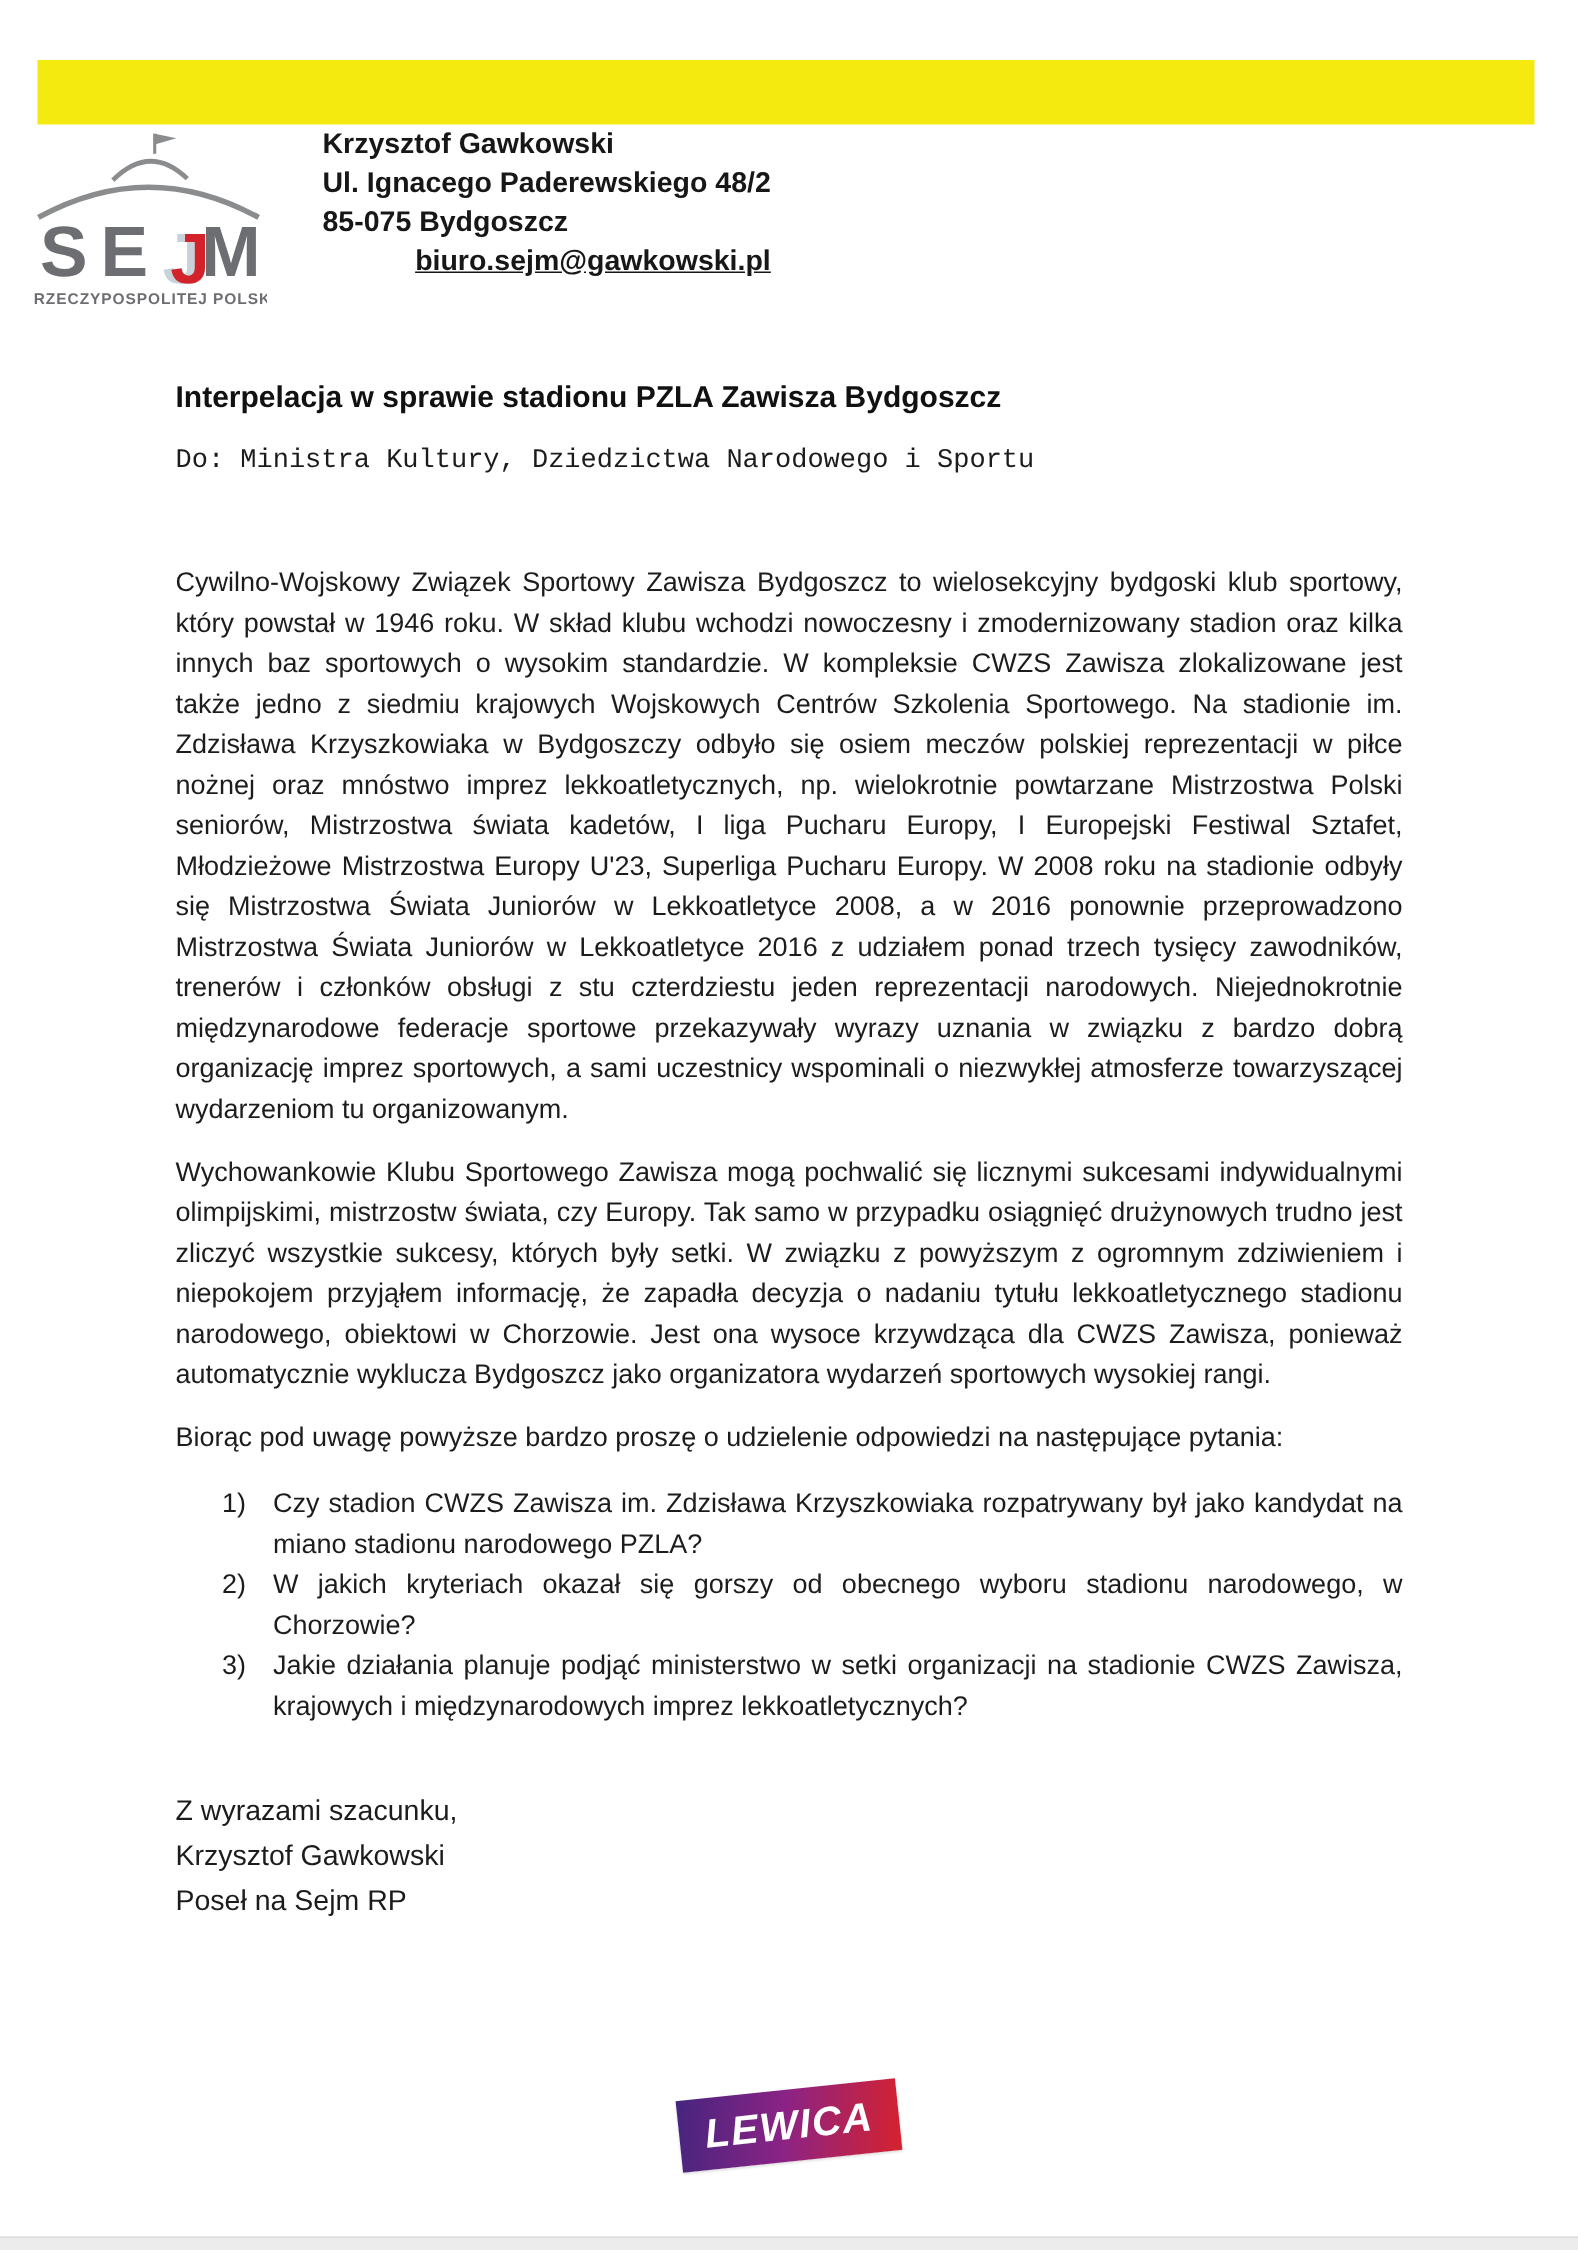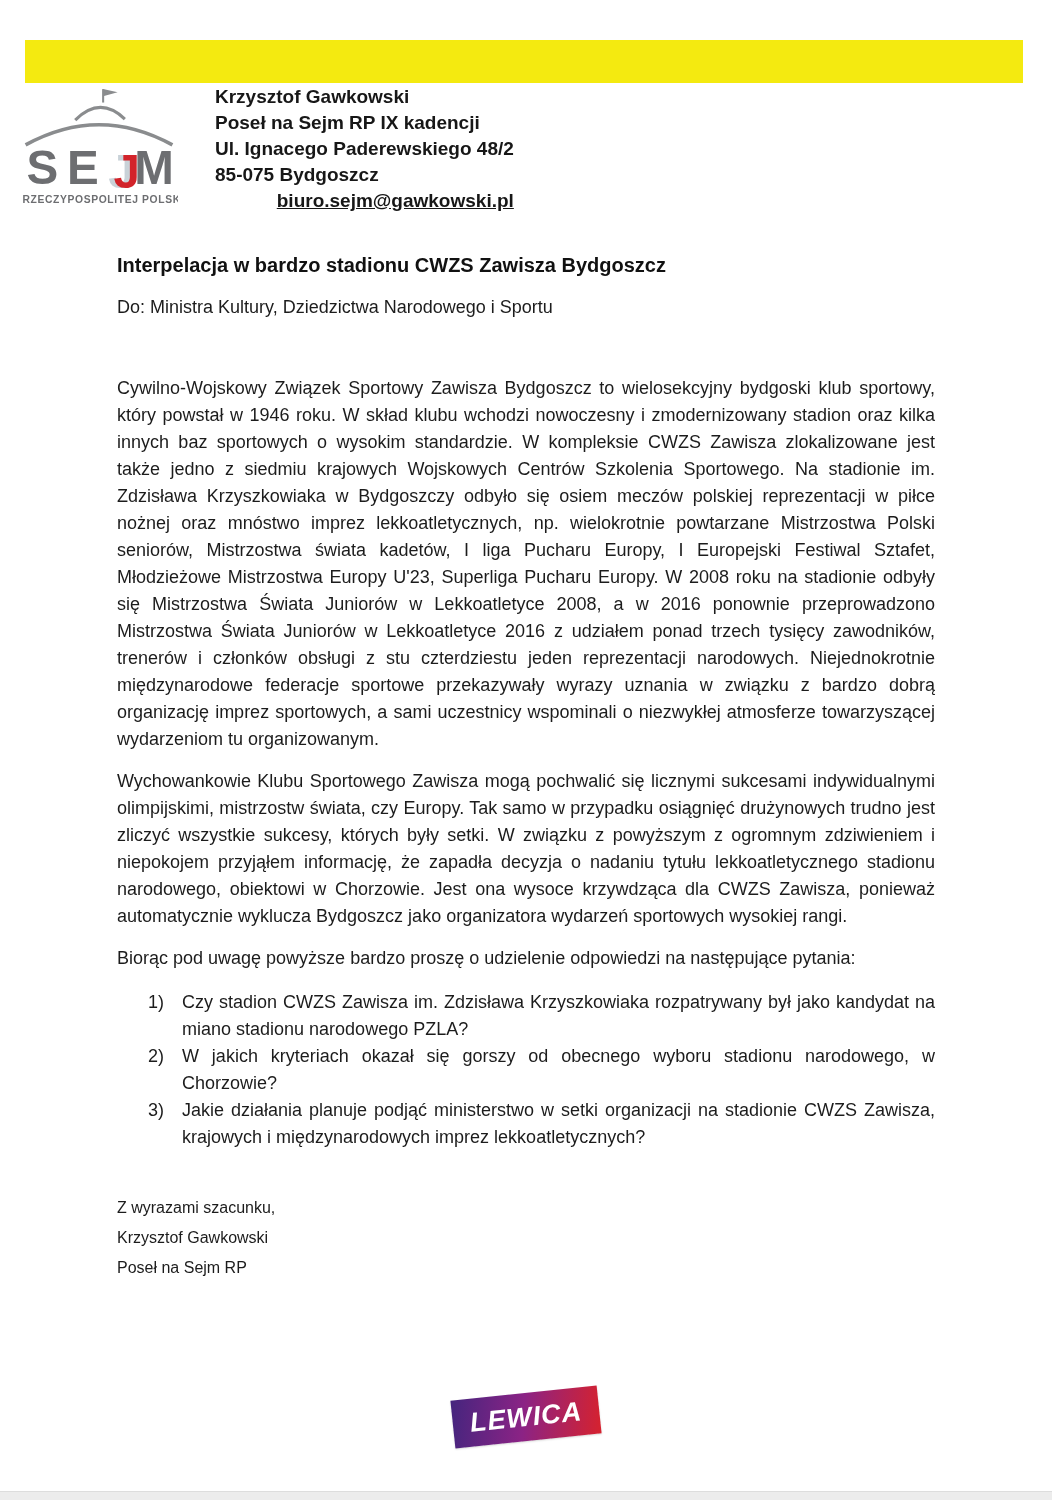--- a/index.html
+++ b/index.html
@@ -16,29 +16,29 @@
   .sender {
     position:absolute; left:215px; top:84px;
     font-size:19px; font-weight:bold; line-height:26px; color:#171717;
   }
   .sender .email { text-decoration:underline;text-align:right; }
   .letter-body {
     position:absolute; left:117px; top:252px; width:818px;
     font-size:18px; line-height:27px;
   }
   .letter-title { font-size:20px; font-weight:bold; margin:0 0 15px 0; color:#111; }
-  .addressee { margin:0 0 54px 0; }
+  .addressee { margin:0 0 54px 0;font-family:Liberation Mono, monospace; }
   .salutation { margin:0 0 16px 0; }
   .para { text-align:justify; margin:0 0 15px 0; }
   .request { margin:0 0 17px 0; }
   .qlist { margin:0 0 0 31px; padding:0; }
   .qitem { display:flex; }
   .qnum { width:34px; flex:none; }
   .qtext { flex:1; text-align:justify; }
-  .closing { margin-top:42px; font-size:16px; line-height:30px; }
+  .closing { margin-top:42px; font-size:19px; line-height:30px; }
   .lewica {
     position:absolute; top:1393px; left:50%;
     transform:translateX(-50%) rotate(-6deg);
     width:147px; height:48px;
     background:linear-gradient(100deg,#45257e 0%,#8b2385 48%,#d6222e 100%);
     display:flex; align-items:center; justify-content:center;
     box-shadow:0 1px 2px rgba(0,0,0,0.15);
   }
   .lewica span {
     color:#ffffff; font-weight:bold; font-style:italic;
@@ -68,28 +68,27 @@
       <text x="44" y="95" fill="#6d6e71">E</text>
       <text x="84" y="99" fill="#c9d2d8">J</text>
       <text x="89" y="99" fill="#d2232a">J</text>
       <text x="109" y="95" fill="#6d6e71">M</text>
     </g>
     <text x="1" y="113" font-size="10" font-weight="bold" fill="#6d6e71" letter-spacing="0.6">RZECZYPOSPOLITEJ POLSKIEJ</text>
   </svg>
 
   <div class="sender">
     <div>Krzysztof Gawkowski</div>
-    <div>Poseł na Sejm RP IX kadencji</div>
     <div>Ul. Ignacego Paderewskiego 48/2</div>
     <div>85-075 Bydgoszcz</div>
     <div class="email">biuro.sejm@gawkowski.pl</div>
   </div>
 
   <div class="letter-body">
-    <div class="letter-title">Interpelacja w bardzo stadionu CWZS Zawisza Bydgoszcz</div>
+    <div class="letter-title">Interpelacja w sprawie stadionu PZLA Zawisza Bydgoszcz</div>
     <div class="addressee">Do: Ministra Kultury, Dziedzictwa Narodowego i Sportu</div>
     <p class="para">Cywilno-Wojskowy Związek Sportowy Zawisza Bydgoszcz to wielosekcyjny bydgoski klub sportowy, który powstał w 1946 roku. W skład klubu wchodzi nowoczesny i zmodernizowany stadion oraz kilka innych baz sportowych o wysokim standardzie. W kompleksie CWZS Zawisza zlokalizowane jest także jedno z siedmiu krajowych Wojskowych Centrów Szkolenia Sportowego. Na stadionie im. Zdzisława Krzyszkowiaka w Bydgoszczy odbyło się osiem meczów polskiej reprezentacji w piłce nożnej oraz mnóstwo imprez lekkoatletycznych, np. wielokrotnie powtarzane Mistrzostwa Polski seniorów, Mistrzostwa świata kadetów, I liga Pucharu Europy, I Europejski Festiwal Sztafet, Młodzieżowe Mistrzostwa Europy U'23, Superliga Pucharu Europy. W 2008 roku na stadionie odbyły się Mistrzostwa Świata Juniorów w Lekkoatletyce 2008, a w 2016 ponownie przeprowadzono Mistrzostwa Świata Juniorów w Lekkoatletyce 2016 z udziałem ponad trzech tysięcy zawodników, trenerów i członków obsługi z stu czterdziestu jeden reprezentacji narodowych. Niejednokrotnie międzynarodowe federacje sportowe przekazywały wyrazy uznania w związku z bardzo dobrą organizację imprez sportowych, a sami uczestnicy wspominali o niezwykłej atmosferze towarzyszącej wydarzeniom tu organizowanym.</p>
     <p class="para">Wychowankowie Klubu Sportowego Zawisza mogą pochwalić się licznymi sukcesami indywidualnymi olimpijskimi, mistrzostw świata, czy Europy. Tak samo w przypadku osiągnięć drużynowych trudno jest zliczyć wszystkie sukcesy, których były setki. W związku z powyższym z ogromnym zdziwieniem i niepokojem przyjąłem informację, że zapadła decyzja o nadaniu tytułu lekkoatletycznego stadionu narodowego, obiektowi w Chorzowie. Jest ona wysoce krzywdząca dla CWZS Zawisza, ponieważ automatycznie wyklucza Bydgoszcz jako organizatora wydarzeń sportowych wysokiej rangi.</p>
     <div class="request">Biorąc pod uwagę powyższe bardzo proszę o udzielenie odpowiedzi na następujące pytania:</div>
 
     <div class="qlist">
       <div class="qitem">
         <span class="qnum">1)</span>
         <span class="qtext">Czy stadion CWZS Zawisza im. Zdzisława Krzyszkowiaka rozpatrywany był jako kandydat na miano stadionu narodowego PZLA?</span>
       </div>

